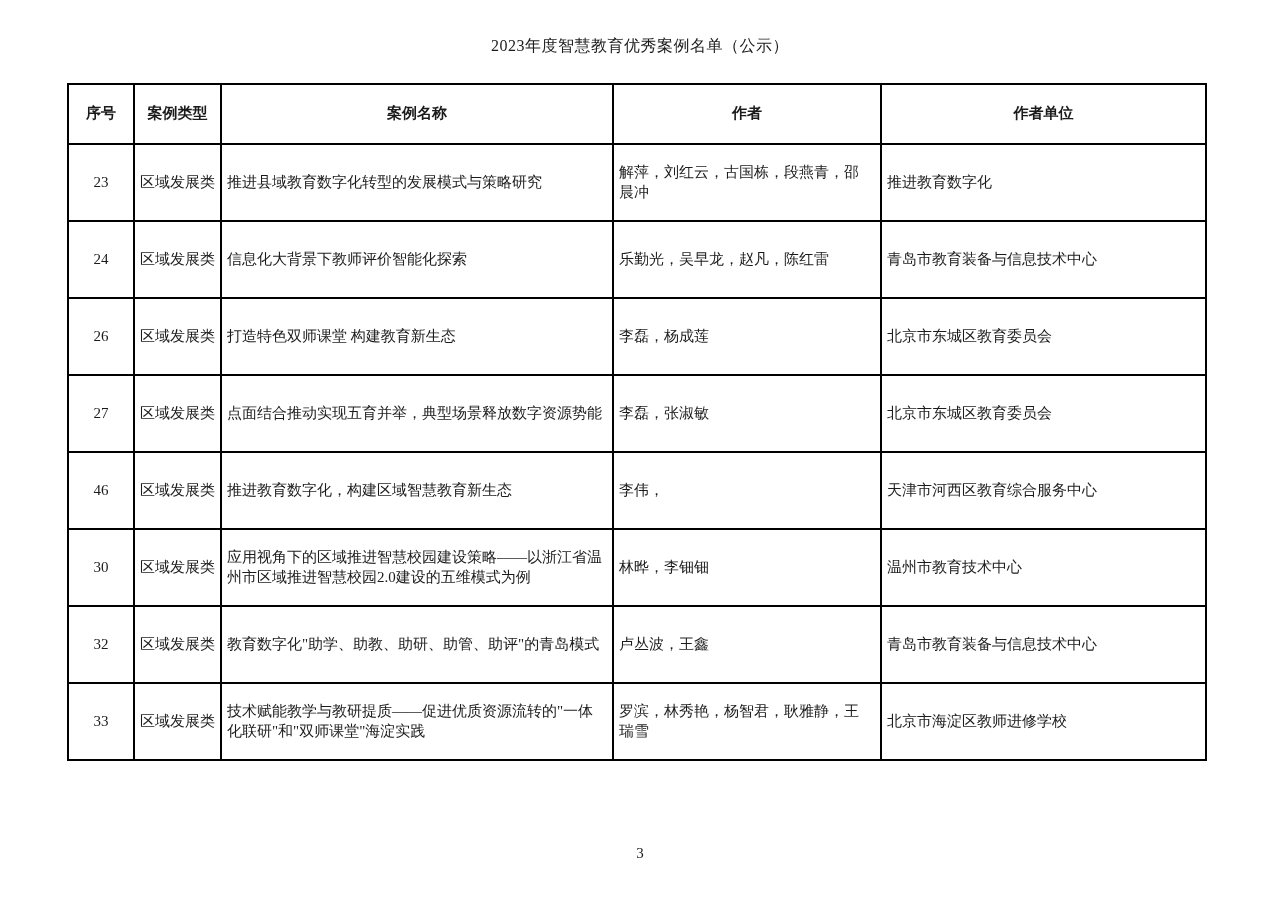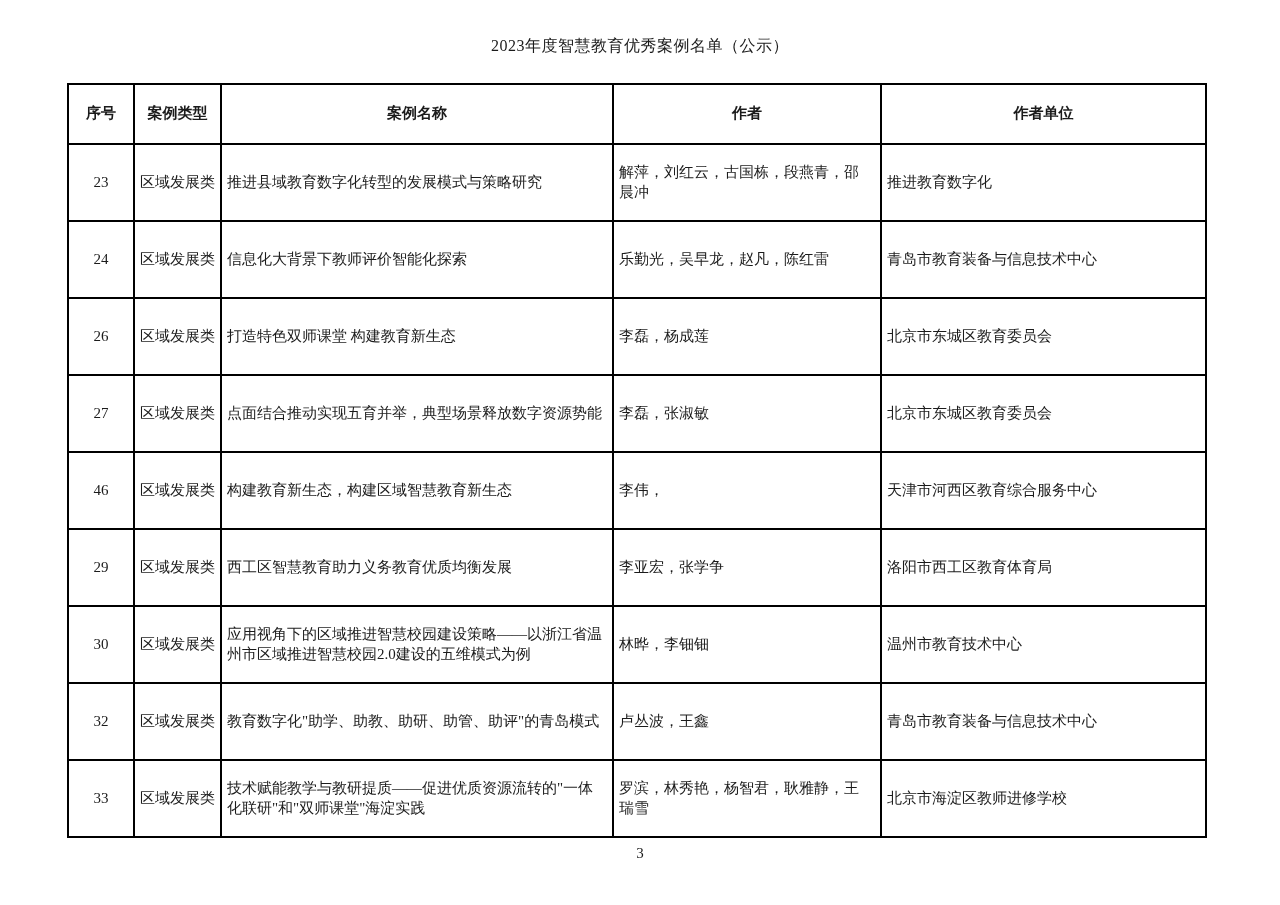--- a/index.html
+++ b/index.html
@@ -111,30 +111,23 @@
       <tr>
         <td class="c-no">27</td>
         <td class="c-type">区域发展类</td>
         <td class="c-name">点面结合推动实现五育并举，典型场景释放数字资源势能</td>
         <td class="c-authors">李磊，张淑敏</td>
         <td class="c-org">北京市东城区教育委员会</td>
       </tr>
       <tr>
         <td class="c-no">46</td>
         <td class="c-type">区域发展类</td>
-        <td class="c-name">构建教育新生态，构建区域智慧教育新生态</td>
+        <td class="c-name">推进教育数字化，构建区域智慧教育新生态</td>
         <td class="c-authors">李伟，</td>
         <td class="c-org">天津市河西区教育综合服务中心</td>
-      </tr>
-      <tr>
-        <td class="c-no">29</td>
-        <td class="c-type">区域发展类</td>
-        <td class="c-name">西工区智慧教育助力义务教育优质均衡发展</td>
-        <td class="c-authors">李亚宏，张学争</td>
-        <td class="c-org">洛阳市西工区教育体育局</td>
       </tr>
       <tr>
         <td class="c-no">30</td>
         <td class="c-type">区域发展类</td>
         <td class="c-name">应用视角下的区域推进智慧校园建设策略——以浙江省温州市区域推进智慧校园2.0建设的五维模式为例</td>
         <td class="c-authors">林晔，李钿钿</td>
         <td class="c-org">温州市教育技术中心</td>
       </tr>
       <tr>
         <td class="c-no">32</td>

